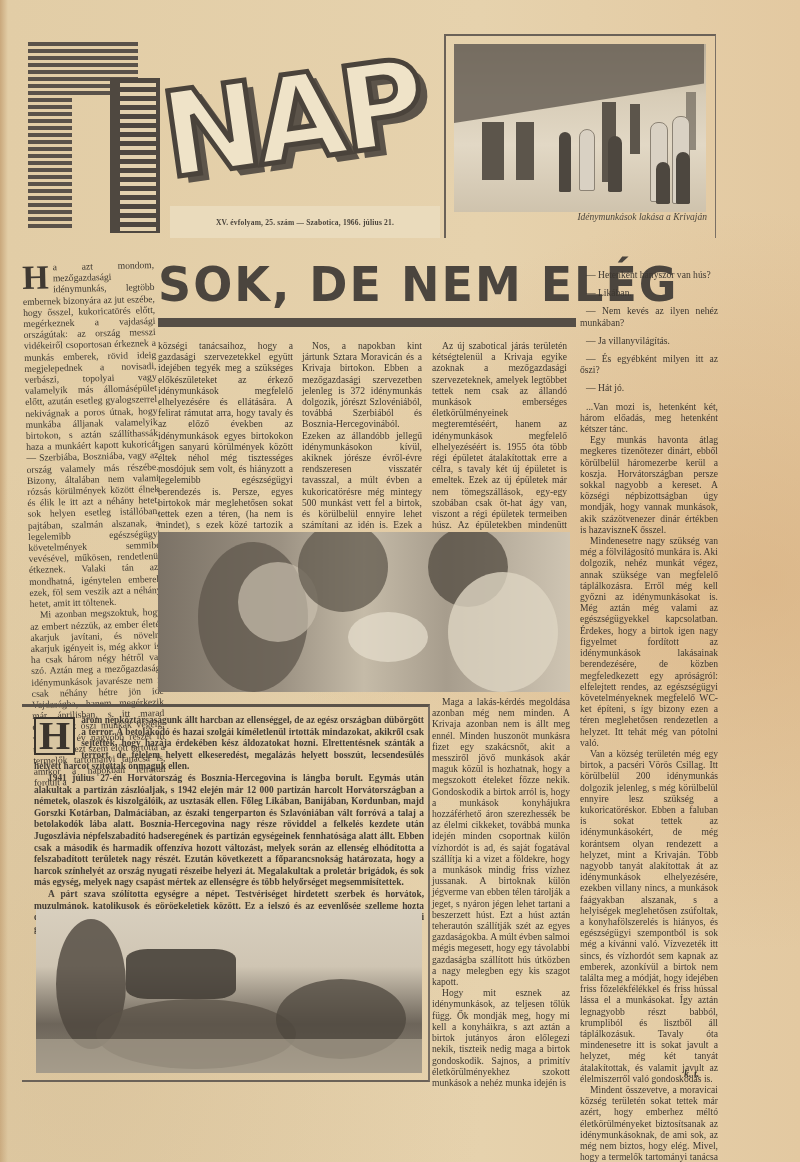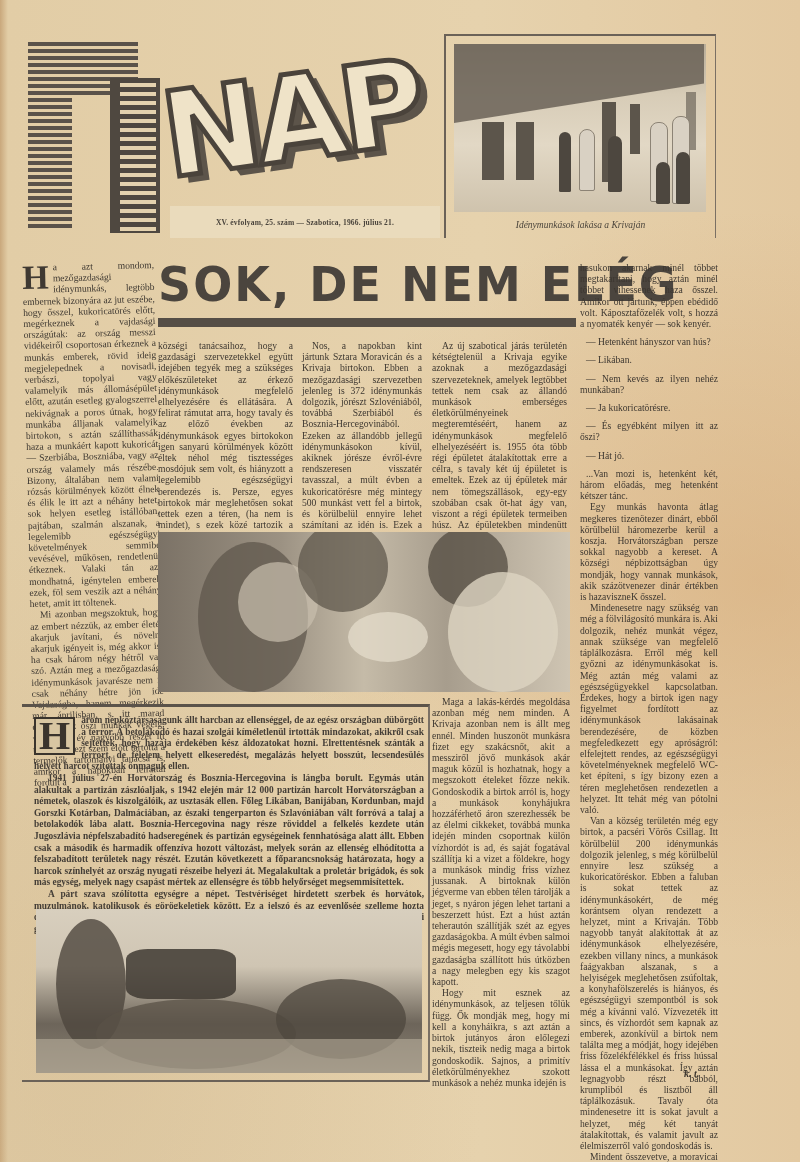--- a/index.html
+++ b/index.html
@@ -51,21 +51,21 @@
   }
   .photo-house {
     width: 252px; height: 168px; position: relative; overflow: hidden;
     background: linear-gradient(180deg, #b9ad98 0%, #d7ccb7 30%, #e2d8c5 60%, #cfc3ad 100%);
   }
   .roof { position: absolute; left: -10px; top: -20px; width: 260px; height: 80px; background: #6a6257; transform: skewY(-9deg); opacity: 0.85; }
   .door { position: absolute; background: #5c554b; }
   .figure { position: absolute; background: #4d473f; border-radius: 8px 8px 2px 2px; }
   .figure.light { background: #d9d1c3; border: 1px solid #8c8375; }
   .photo-caption {
-    text-align: center; font-style: italic; font-size: 9.5px; margin-top: 8px; color: #4a443b;
+    text-align: right; font-style: italic; font-size: 9.5px; color: #4a443b;
   }
 
   
   .headline {
     position: absolute; left: 158px; top: 258px; width: 418px; height: 50px;
     font-family: "DejaVu Sans", sans-serif; font-weight: bold; font-size: 46px; line-height: 50px;
     letter-spacing: 2px; color: #4b453e; transform: scaleY(1.05); transform-origin: top;
     white-space: nowrap;
   }
   .headline-rule { position: absolute; left: 158px; top: 318px; width: 418px; height: 9px; background: #554e46; }
@@ -201,25 +201,24 @@
     <div class="blob" style="left:270px;top:-5px;width:80px;height:80px;background:#4b443b;opacity:.7"></div>
     <div class="blob" style="left:290px;top:40px;width:110px;height:120px;background:#ddd4c2;opacity:.8"></div>
   </div>
 
   <div class="col col-bottom-mid">
     <p>Maga a lakás-kérdés megoldása azonban még nem minden. A Krivaja azonban nem is állt meg ennél. Minden huszonöt munkásra fizet egy szakácsnőt, akit a messziről jövő munkások akár maguk közül is hozhatnak, hogy a megszokott ételeket főzze nekik. Gondoskodik a birtok arról is, hogy a munkások konyhájukra hozzáférhető áron szerezhessék be az élelmi cikkeket, továbbá munka idején minden csoportnak külön vízhordót is ad, és saját fogatával szállítja ki a vizet a földekre, hogy a munkások mindig friss vízhez jussanak. A birtoknak külön jégverme van ebben télen tárolják a jeget, s nyáron jégen lehet tartani a beszerzett húst. Ezt a húst aztán teherautón szállítják szét az egyes gazdaságokba. A múlt évben salmoi mégis megesett, hogy egy távolabbi gazdaságba szállított hús útközben a nagy melegben egy kis szagot kapott.</p>
     <p>Hogy mit esznek az idénymunkások, az teljesen tőlük függ. Ők mondják meg, hogy mi kell a konyháikra, s azt aztán a birtok jutányos áron előlegezi nekik, tiszteik nedig maga a birtok gondoskodik. Sajnos, a primitív életkörülményekhez szokott munkások a nehéz munka idején is</p>
   </div>
 
   <div class="col col-right">
-    <p class="noindent">hasukon akarnak minél többet megtakarítani, hogy aztán minél többet vihessenek haza ősszel. Amikor ott jártunk, éppen ebédidő volt. Káposztafőzelék volt, s hozzá a nyomaték kenyér — sok kenyér.</p>
     <p class="dialog">— Hetenként hányszor van hús?</p>
     <p class="dialog">— Likában.</p>
     <p class="dialog">— Nem kevés az ilyen nehéz munkában?</p>
-    <p class="dialog">— Ja kukoricatörésre.</p>
+    <p class="dialog">— Ja villanyvilágítás.</p>
     <p class="dialog">— És egyébként milyen itt az őszi?</p>
     <p class="dialog">— Hát jó.</p>
     <p class="dialog">...Van mozi is, hetenként két, három előadás, meg hetenként kétszer tánc.</p>
     <p>Egy munkás havonta átlag megkeres tizenötezer dinárt, ebből körülbelül háromezerbe kerül a koszja. Horvátországban persze sokkal nagyobb a kereset. A községi népbizottságban úgy mondják, hogy vannak munkások, akik százötvenezer dinár értékben is hazaviszneK ősszel.</p>
     <p>Mindenesetre nagy szükség van még a fölvilágosító munkára is. Aki dolgozik, nehéz munkát végez, annak szüksége van megfelelő táplálkozásra. Erről még kell győzni az idénymunkásokat is. Még aztán még valami az egészségügyekkel kapcsolatban. Érdekes, hogy a birtok igen nagy figyelmet fordított az idénymunkások lakásainak berendezésére, de közben megfeledkezett egy apróságról: elfelejtett rendes, az egészségügyi követelményeknek megfelelő WC-ket építeni, s így bizony ezen a téren meglehetősen rendezetlen a helyzet. Itt tehát még van pótolni való.</p>
     <p>Van a község területén még egy birtok, a pacséri Vörös Csillag. Itt körülbelül 200 idénymunkás dolgozik jelenleg, s még körülbelül ennyire lesz szükség a kukoricatöréskor. Ebben a faluban is sokat tettek az idénymunkásokért, de még korántsem olyan rendezett a helyzet, mint a Krivaján. Több nagyobb tanyát alakítottak át az idénymunkások elhelyezésére, ezekben villany nincs, a munkások faágyakban alszanak, s a helyiségek meglehetősen zsúfoltak, a konyhafölszerelés is hiányos, és egészségügyi szempontból is sok még a kívánni való. Vízvezeték itt sincs, és vízhordót sem kapnak az emberek, azonkívül a birtok nem találta meg a módját, hogy idejében friss főzelékfélékkel és friss hússal lássa el a munkásokat. Így aztán legnagyobb részt babból, krumpliból és lisztből áll táplálkozásuk. Tavaly óta mindenesetre itt is sokat javult a helyzet, még két tanyát átalakítottak, és valamit javult az élelmiszerről való gondoskodás is.</p>
     <p>Mindent összevetve, a moravicai község területén sokat tettek már azért, hogy emberhez méltó életkörülményeket biztosítsanak az idénymunkásoknak, de ami sok, az még nem biztos, hogy elég. Mivel, hogy a termelők tartományi tanácsa különösen a községek figyelmébe ajánlotta ezt a kérdést, minden bizonnyal még további lépések is várhatók.</p>
   </div>
   <div class="signature">k. t.</div>
 

